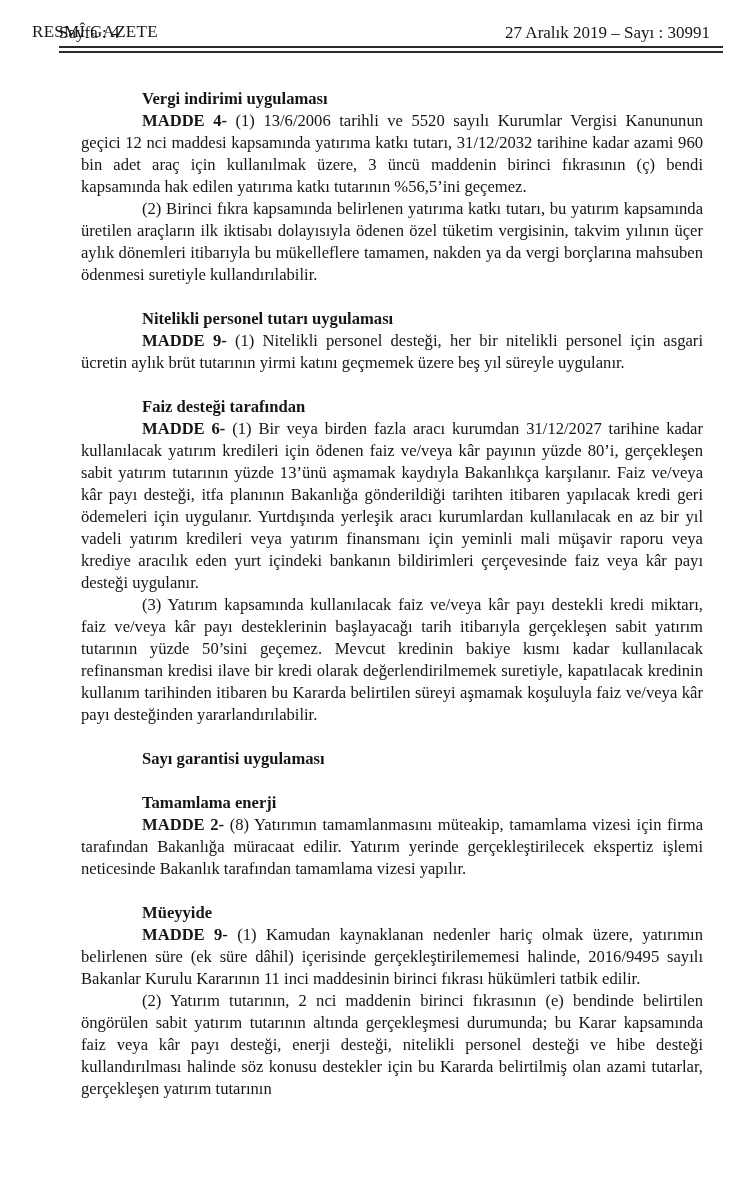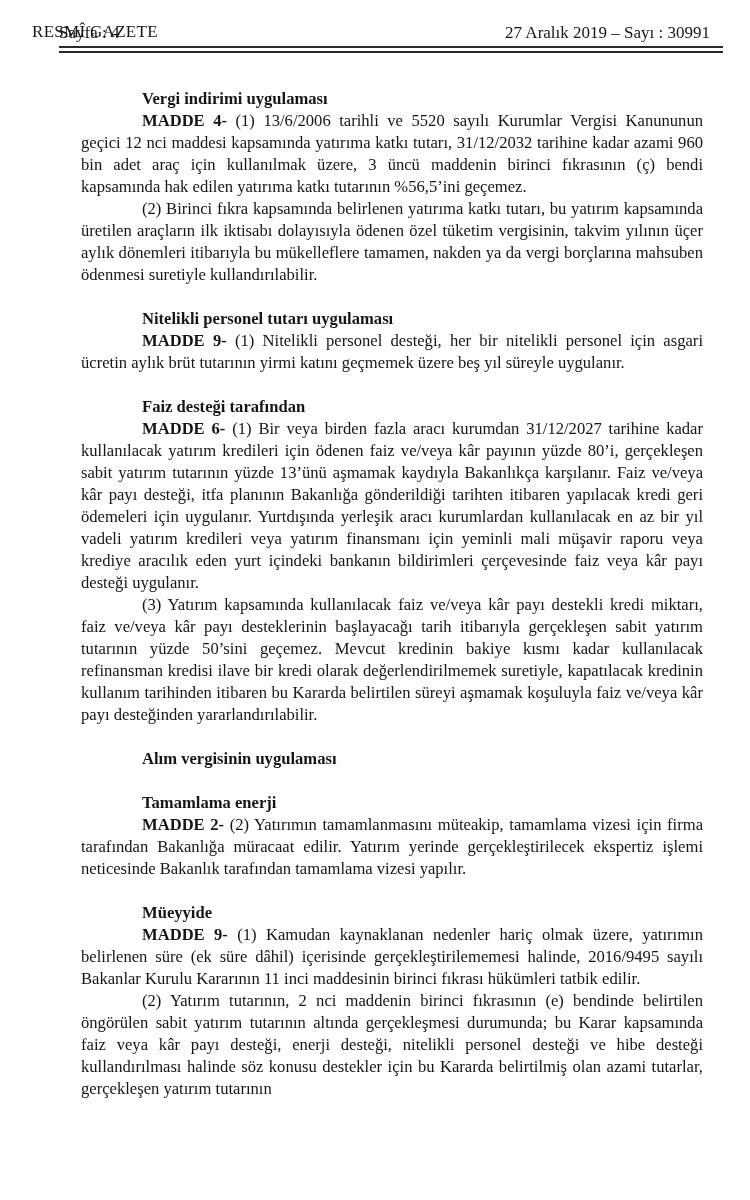--- a/index.html
+++ b/index.html
@@ -94,26 +94,26 @@
       <p class="para"><b class="madde">MADDE 9-</b><span> (1) Nitelikli personel desteği, her bir nitelikli personel için asgari ücretin aylık brüt tutarının yirmi katını geçmemek üzere beş yıl süreyle uygulanır.</span></p>
     </div>
 
     <div class="section">
       <h2 class="section-heading">Faiz desteği tarafından</h2>
       <p class="para"><b class="madde">MADDE 6-</b><span> (1) Bir veya birden fazla aracı kurumdan 31/12/2027 tarihine kadar kullanılacak yatırım kredileri için ödenen faiz ve/veya kâr payının yüzde 80’i, gerçekleşen sabit yatırım tutarının yüzde 13’ünü aşmamak kaydıyla Bakanlıkça karşılanır. Faiz ve/veya kâr payı desteği, itfa planının Bakanlığa gönderildiği tarihten itibaren yapılacak kredi geri ödemeleri için uygulanır. Yurtdışında yerleşik aracı kurumlardan kullanılacak en az bir yıl vadeli yatırım kredileri veya yatırım finansmanı için yeminli mali müşavir raporu veya krediye aracılık eden yurt içindeki bankanın bildirimleri çerçevesinde faiz veya kâr payı desteği uygulanır.</span></p>
       <p class="para"><b class="madde"></b><span>(3) Yatırım kapsamında kullanılacak faiz ve/veya kâr payı destekli kredi miktarı, faiz ve/veya kâr payı desteklerinin başlayacağı tarih itibarıyla gerçekleşen sabit yatırım tutarının yüzde 50’sini geçemez. Mevcut kredinin bakiye kısmı kadar kullanılacak refinansman kredisi ilave bir kredi olarak değerlendirilmemek suretiyle, kapatılacak kredinin kullanım tarihinden itibaren bu Kararda belirtilen süreyi aşmamak koşuluyla faiz ve/veya kâr payı desteğinden yararlandırılabilir.</span></p>
     </div>
 
     <div class="section">
-      <h2 class="section-heading">Alım vergisinin uygulaması</h2>
+      <h2 class="section-heading">Sayı garantisi uygulaması</h2>
     </div>
 
     <div class="section">
       <h2 class="section-heading">Tamamlama enerji</h2>
-      <p class="para"><b class="madde">MADDE 2-</b><span> (2) Yatırımın tamamlanmasını müteakip, tamamlama vizesi için firma tarafından Bakanlığa müracaat edilir. Yatırım yerinde gerçekleştirilecek ekspertiz işlemi neticesinde Bakanlık tarafından tamamlama vizesi yapılır.</span></p>
+      <p class="para"><b class="madde">MADDE 2-</b><span> (8) Yatırımın tamamlanmasını müteakip, tamamlama vizesi için firma tarafından Bakanlığa müracaat edilir. Yatırım yerinde gerçekleştirilecek ekspertiz işlemi neticesinde Bakanlık tarafından tamamlama vizesi yapılır.</span></p>
     </div>
 
     <div class="section">
       <h2 class="section-heading">Müeyyide</h2>
       <p class="para"><b class="madde">MADDE 9-</b><span> (1) Kamudan kaynaklanan nedenler hariç olmak üzere, yatırımın belirlenen süre (ek süre dâhil) içerisinde gerçekleştirilememesi halinde, 2016/9495 sayılı Bakanlar Kurulu Kararının 11 inci maddesinin birinci fıkrası hükümleri tatbik edilir.</span></p>
       <p class="para"><b class="madde"></b><span>(2) Yatırım tutarının, 2 nci maddenin birinci fıkrasının (e) bendinde belirtilen öngörülen sabit yatırım tutarının altında gerçekleşmesi durumunda; bu Karar kapsamında faiz veya kâr payı desteği, enerji desteği, nitelikli personel desteği ve hibe desteği kullandırılması halinde söz konusu destekler için bu Kararda belirtilmiş olan azami tutarlar, gerçekleşen yatırım tutarının</span></p>
     </div>
 
   </div>
 </div>

